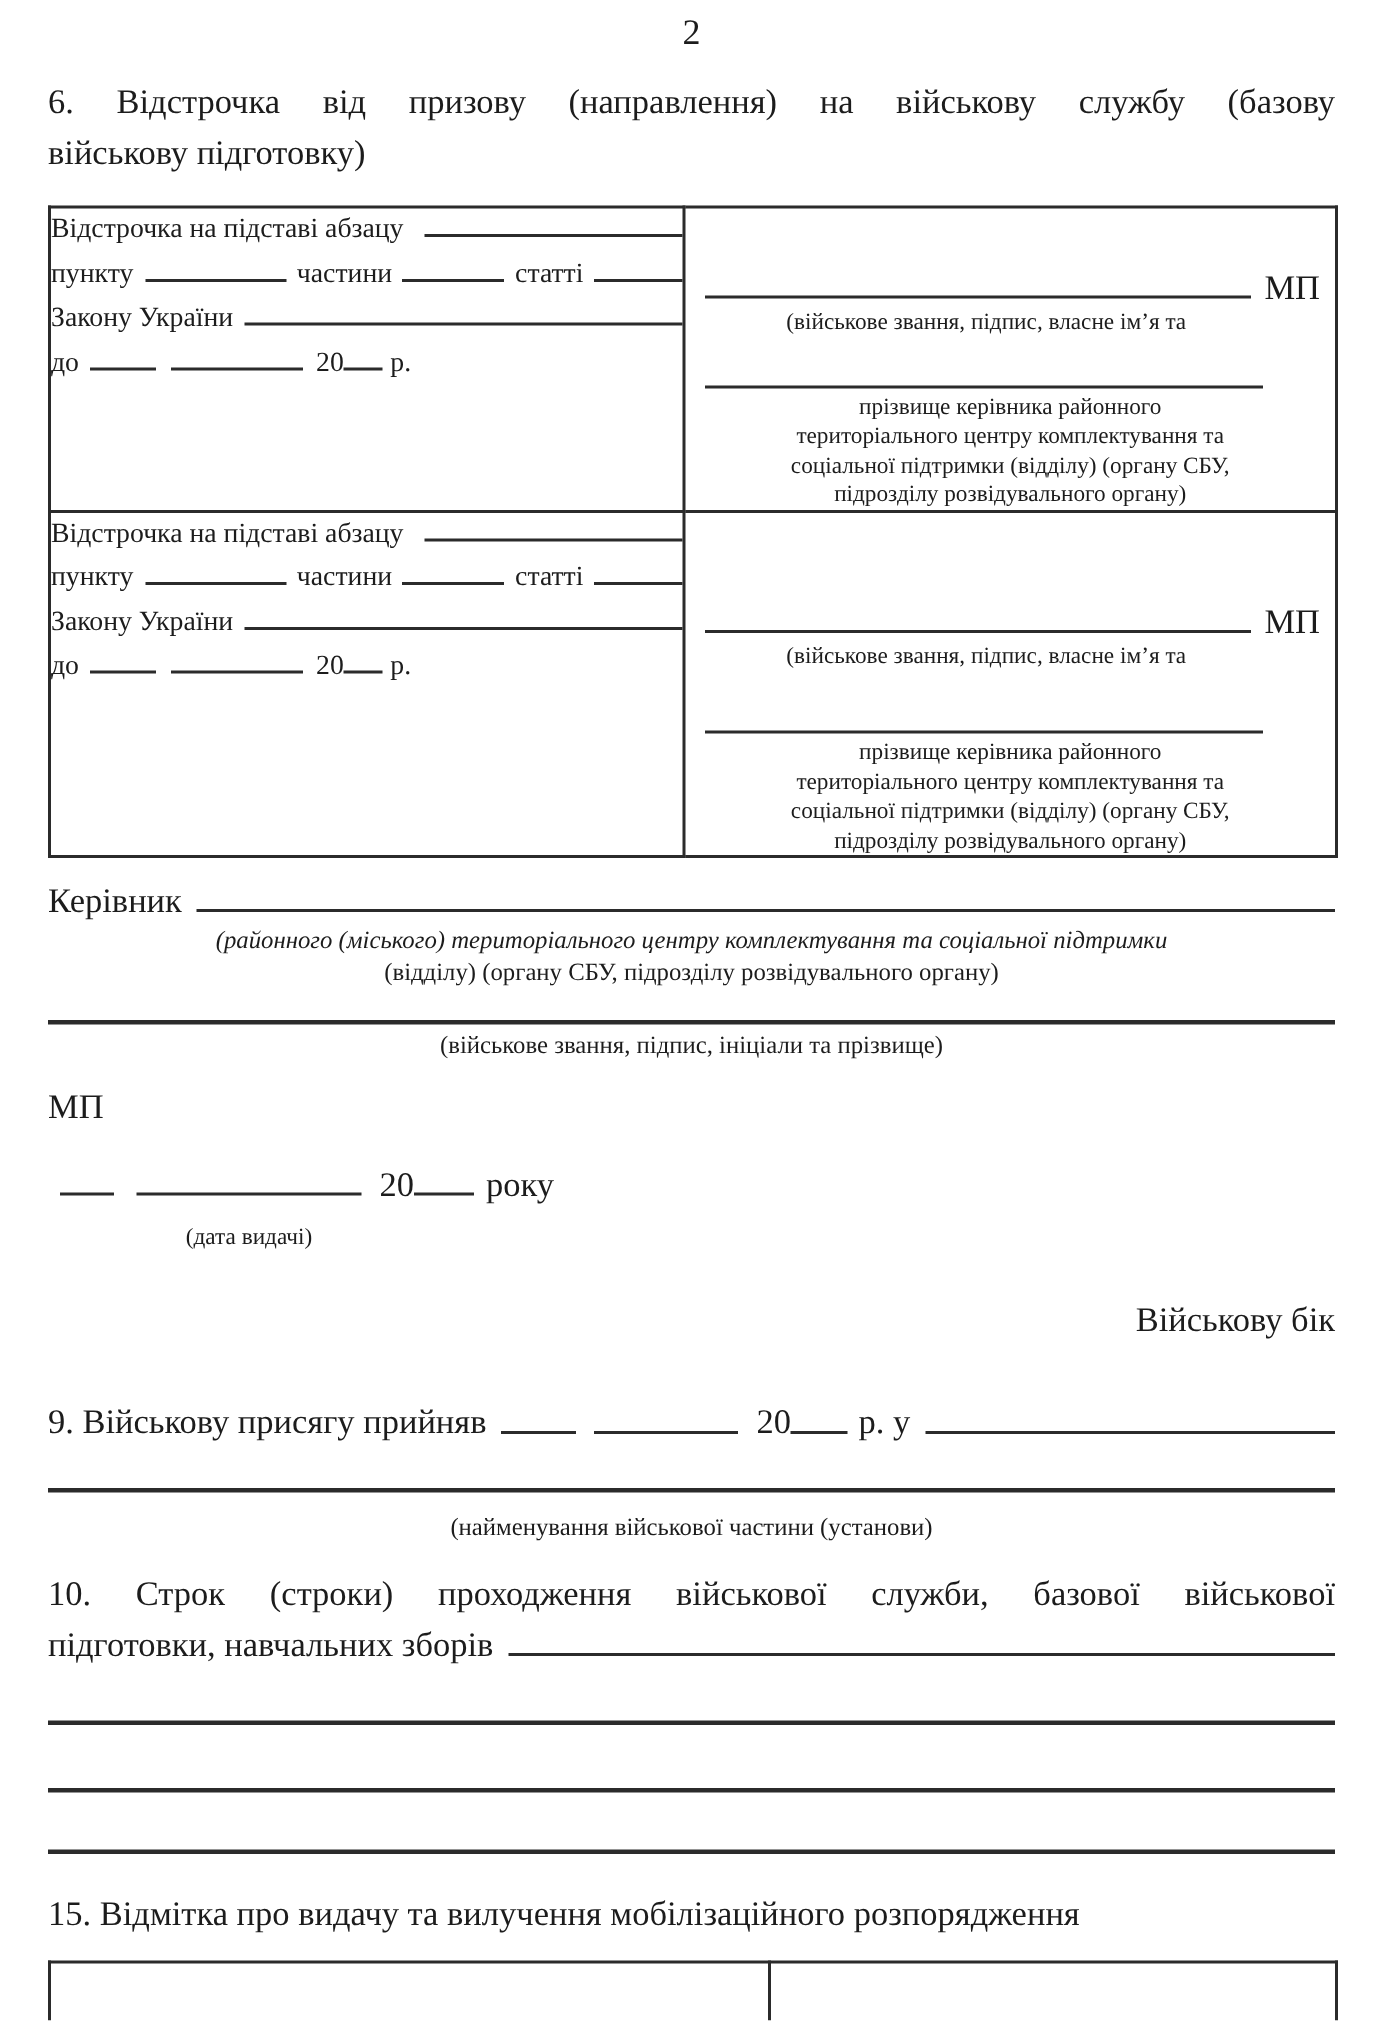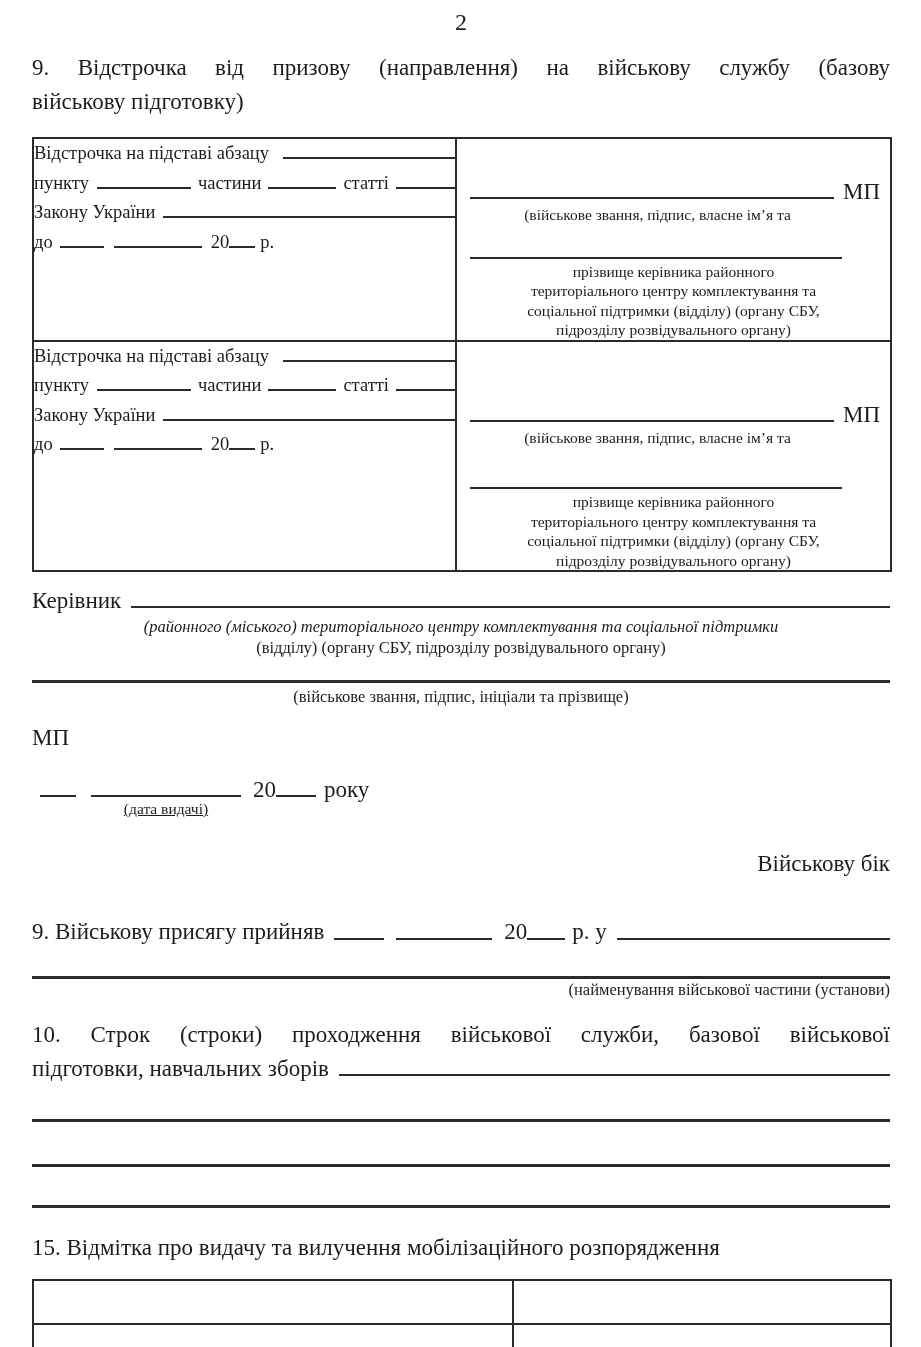--- a/index.html
+++ b/index.html
@@ -40,21 +40,21 @@
   table.t2{border-collapse:collapse;table-layout:fixed;width:858px;margin-top:14px;}
   table.t2 td{border:2px solid #2b2b2b;height:40px;padding:0;}
 </style>
 </head>
 <body>
 
 <div class="page">
 
   <div class="page-number">2</div>
 
-  <div class="h just" style="margin-top:15px;">9. Відстрочка від призову (направлення) на військову службу (базову</div>
+  <div class="h just" style="margin-top:15px;">6. Відстрочка від призову (направлення) на військову службу (базову</div>
   <div class="h">військову підготовку)</div>
 
   <table class="t1">
     <colgroup>
         <col style="width:423px;">
         <col style="width:435px;">
       </colgroup>
     <tbody>
         <tr style="height:195px;">
       <td class="lcell">
@@ -152,40 +152,40 @@
 
   <div class="rule" style="margin-top:22px;"></div>
   <div class="cap-md" style="margin-top:3px;">(військове звання, підпис, ініціали та прізвище)</div>
 
   <div class="mp-label">МП</div>
 
   <div class="frow s-row" style="margin-top:24px;margin-left:8px;">
     <span class="bl" style="width:36px;"></span>
     <span class="stack" style="margin-left:15px;">
       <span class="bl" style="width:150px;"></span>
-      <span class="cap" style="margin-top:2px;text-decoration:underline;">(дата видачі)</span>
+      <span class="cap" style="margin-top:18px;">(дата видачі)</span>
     </span>
     <span style="margin-left:12px;">20</span>
     <span class="bl" style="width:40px;"></span>
     <span style="margin-left:8px;">року</span>
   </div>
 
   <div class="reverse">Військову бік</div>
 
   <div class="frow s-row" style="margin-top:42px;align-items:center;">
     <span>9. Військову присягу прийняв</span>
     <span class="bl" style="width:50px;margin-left:10px;"></span>
     <span class="bl" style="width:96px;margin-left:12px;"></span>
     <span style="margin-left:12px;">20</span>
     <span class="bl" style="width:38px;"></span>
     <span style="margin-left:7px;">р. у</span>
     <span class="bl fill" style="margin-left:10px;"></span>
   </div>
   <div class="rule" style="margin-top:31px;"></div>
-  <div class="cap-md" style="margin-top:0;text-align:right;">(найменування військової частини (установи)</div>
+  <div class="cap-md" style="margin-top:12px;">(найменування військової частини (установи)</div>
 
   <div class="h just" style="margin-top:18px;">10. Строк (строки) проходження військової служби, базової військової</div>
   <div class="frow h">
     <span>підготовки, навчальних зборів</span>
     <span class="bl fill" style="margin-left:10px;height:18px;"></span>
   </div>
 
   <div class="rule" style="margin-top:33px;"></div>
   <div class="rule" style="margin-top:42px;"></div>
   <div class="rule" style="margin-top:38px;"></div>

